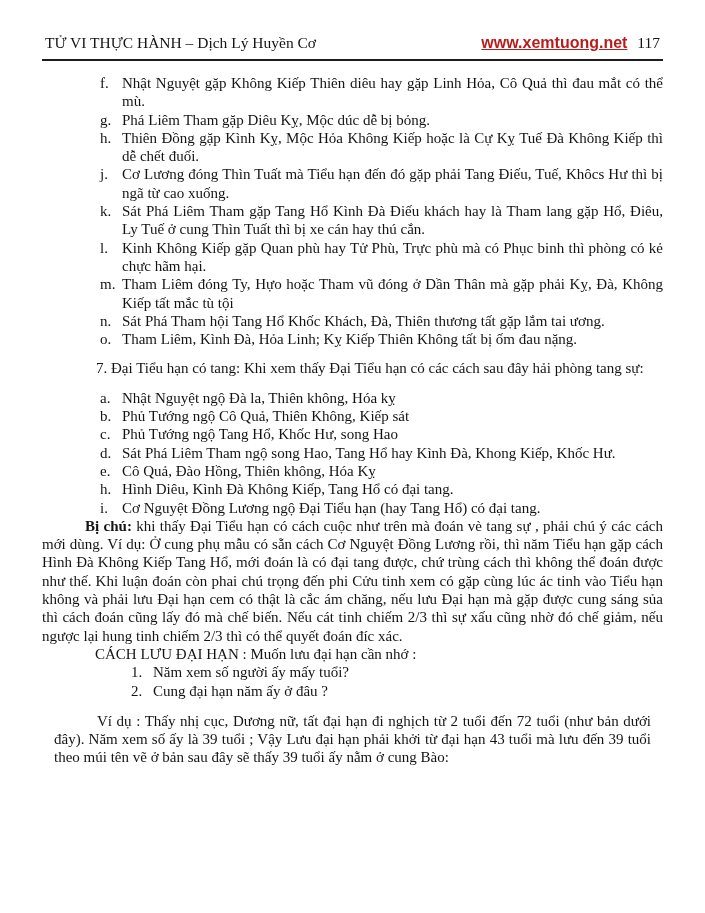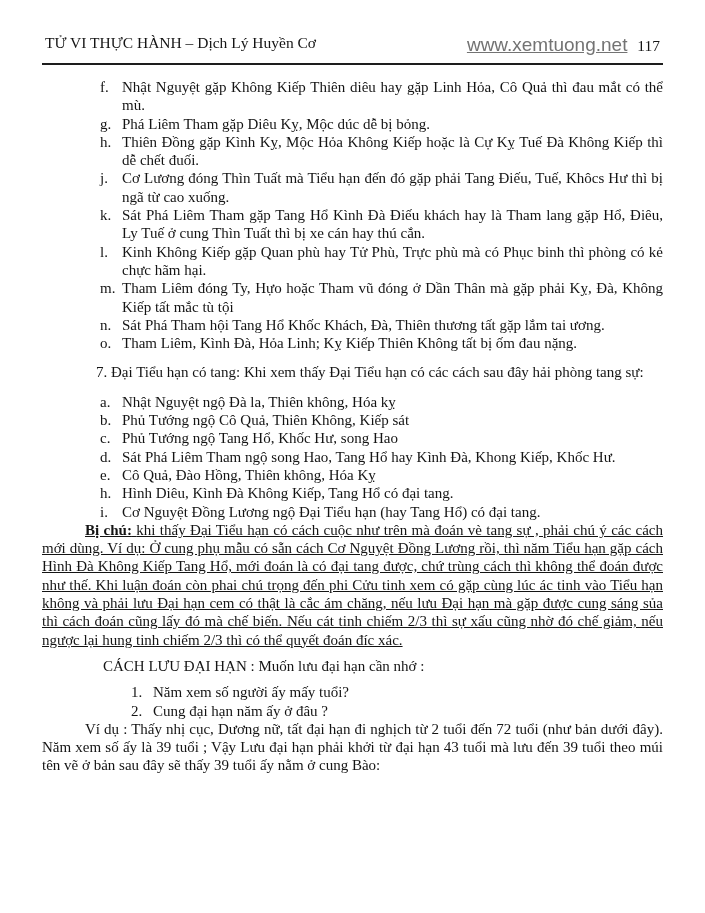--- a/index.html
+++ b/index.html
@@ -14,33 +14,33 @@
   .page { padding: 34px 42px 0 42px; box-sizing: border-box; }
 
   
   .page-header {
     display: flex; justify-content: space-between; align-items: flex-start;
     font-size: 15.5px; padding: 0 3px 7px 3px; gap: 20px;
   }
   .hdr-right { white-space: nowrap; }
   .site-link {
     font-family: "Liberation Sans", sans-serif;
-    font-weight: normal; color: #737373;
-    text-decoration: underline; font-size: 19px;
+    font-weight: bold; color: #b91c1c;
+    text-decoration: underline; font-size: 16px;
     cursor: pointer;
   }
   .page-num { margin-left: 6px; }
   .rule { border-bottom: 2px solid #1d1d1d; }
 
   
   main { margin-top: 13px; text-align: justify; line-height: 18.3px; }
   .li { padding-left: 80px; text-indent: -22px; }
   .li .marker { display: inline-block; width: 22px; text-indent: 0; }
   .sec7 { text-indent: 43px; }
-  .note { text-indent: 43px; text-decoration: underline; }
+  .note { text-indent: 43px; }
   .note b { font-weight: bold; }
   .luu-line { text-indent: 53px; }
   .num-li { padding-left: 111px; text-indent: -22px; }
   .num-li .marker { display: inline-block; width: 22px; text-indent: 0; }
   .example { text-indent: 43px; }
 </style>
 </head>
 <body>
 
 <div class="page">
@@ -71,21 +71,21 @@
     <div class="li"><span class="marker">a.</span><span>Nhật Nguyệt ngộ Đà la, Thiên không, Hóa kỵ</span></div>
     <div class="li"><span class="marker">b.</span><span>Phủ Tướng ngộ Cô Quả, Thiên Không, Kiếp sát</span></div>
     <div class="li"><span class="marker">c.</span><span>Phủ Tướng ngộ Tang Hổ, Khốc Hư, song Hao</span></div>
     <div class="li"><span class="marker">d.</span><span>Sát Phá Liêm Tham ngộ song Hao, Tang Hổ hay Kình Đà, Khong Kiếp, Khốc Hư.</span></div>
     <div class="li"><span class="marker">e.</span><span>Cô Quả, Đào Hồng, Thiên không, Hóa Kỵ</span></div>
     <div class="li"><span class="marker">h.</span><span>Hình Diêu, Kình Đà Không Kiếp, Tang Hổ có đại tang.</span></div>
     <div class="li"><span class="marker">i.</span><span>Cơ Nguyệt Đồng Lương ngộ Đại Tiểu hạn (hay Tang Hổ) có  đại tang.</span></div>
 
     <p class="note" style="margin:0"><b>Bị chú:</b> <span>khi thấy Đại Tiểu hạn có cách cuộc như trên mà đoán vè tang sự , phải chú ý các cách mới dùng. Ví dụ: Ở cung phụ mẫu có sẵn cách Cơ Nguyệt Đồng Lương rồi, thì năm Tiểu hạn gặp cách Hình Đà Không Kiếp Tang Hổ, mới đoán là có đại tang được, chứ trùng cách thì không thể đoán được như  thế. Khi luận đoán còn  phai chú trọng đến phi Cửu tinh xem có gặp cùng lúc ác tinh vào Tiểu hạn không và phải lưu Đại hạn cem có thật là cắc ám chăng, nếu lưu Đại hạn mà gặp được cung sáng sủa thì cách đoán cũng lấy đó mà chế biến. Nếu cát tinh chiếm 2/3 thì sự xấu cũng nhờ đó chế giảm, nếu ngược lại hung tinh chiếm 2/3 thì có thể quyết đoán đíc xác.</span></p>
 
-    <p class="luu-line" style="margin:8px"><span>CÁCH LƯU ĐẠI HẠN :</span> <span>Muốn lưu đại hạn cần nhớ :</span></p>
+    <p class="luu-line" style="margin:0"><span>CÁCH LƯU ĐẠI HẠN :</span> <span>Muốn lưu đại hạn cần nhớ :</span></p>
 
     <div class="num-li"><span class="marker">1.</span><span>Năm xem số người ấy mấy tuổi?</span></div>
     <div class="num-li"><span class="marker">2.</span><span>Cung đại hạn năm ấy ở đâu ?</span></div>
 
-    <p class="example" style="margin:0">Ví dụ : Thấy nhị cục, Dương nữ, tất đại hạn đi nghịch từ 2 tuổi đến 72 tuổi (như bản dưới đây). Năm xem số ấy là 39 tuổi ; Vậy Lưu đại hạn phải khởi từ đại hạn 43 tuổi mà lưu đến 39 tuổi theo múi tên vẽ ở  bản sau đây sẽ thấy 39 tuổi ấy nằm ở cung Bào:</p>
+    <p class="example" style="margin:12px">Ví dụ : Thấy nhị cục, Dương nữ, tất đại hạn đi nghịch từ 2 tuổi đến 72 tuổi (như bản dưới đây). Năm xem số ấy là 39 tuổi ; Vậy Lưu đại hạn phải khởi từ đại hạn 43 tuổi mà lưu đến 39 tuổi theo múi tên vẽ ở  bản sau đây sẽ thấy 39 tuổi ấy nằm ở cung Bào:</p>
 
   </main>
 </div>
 
 </body></html>

